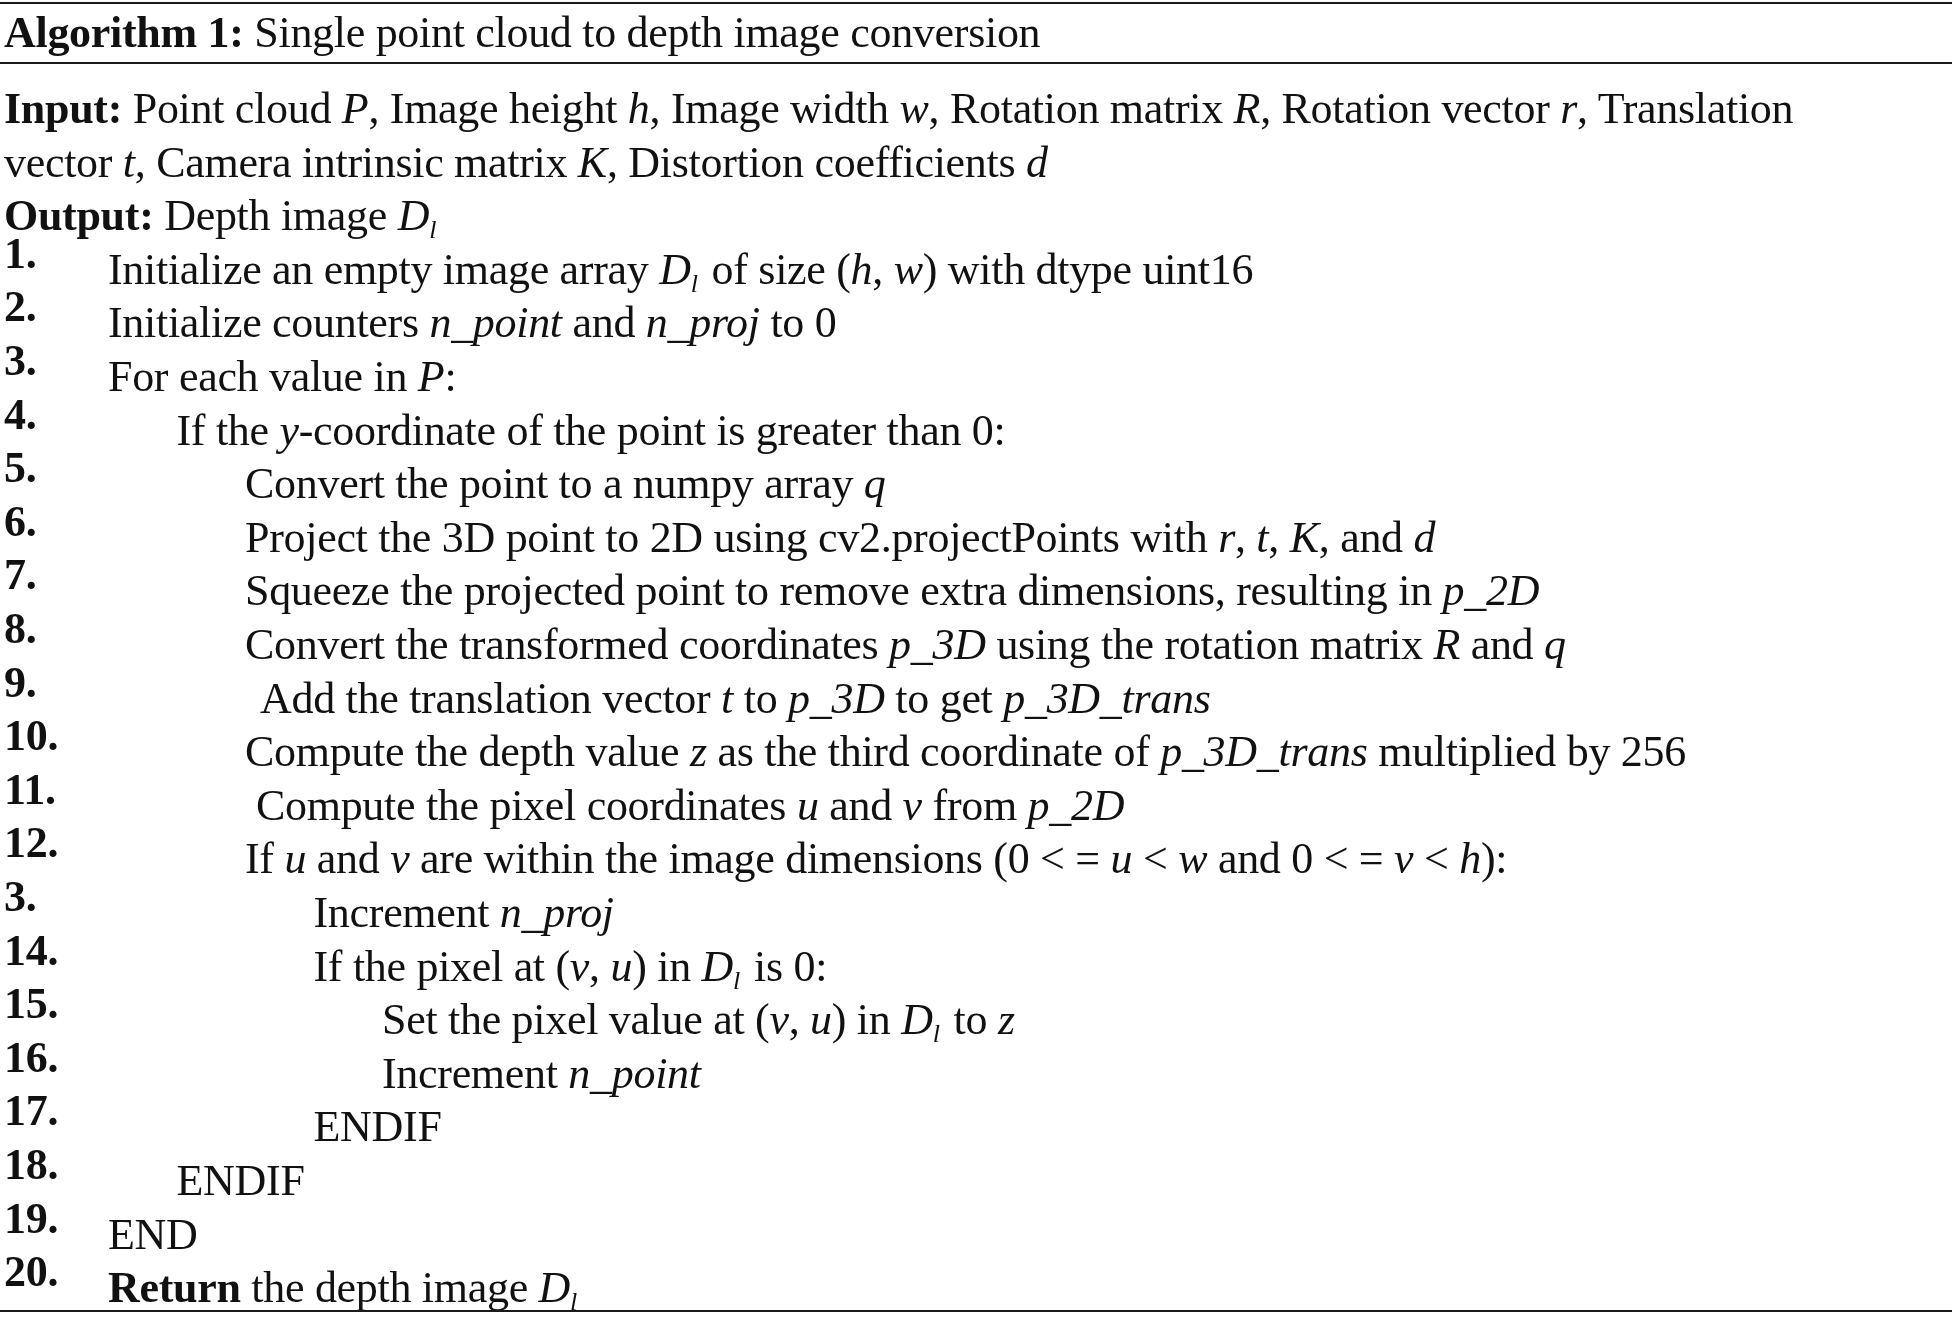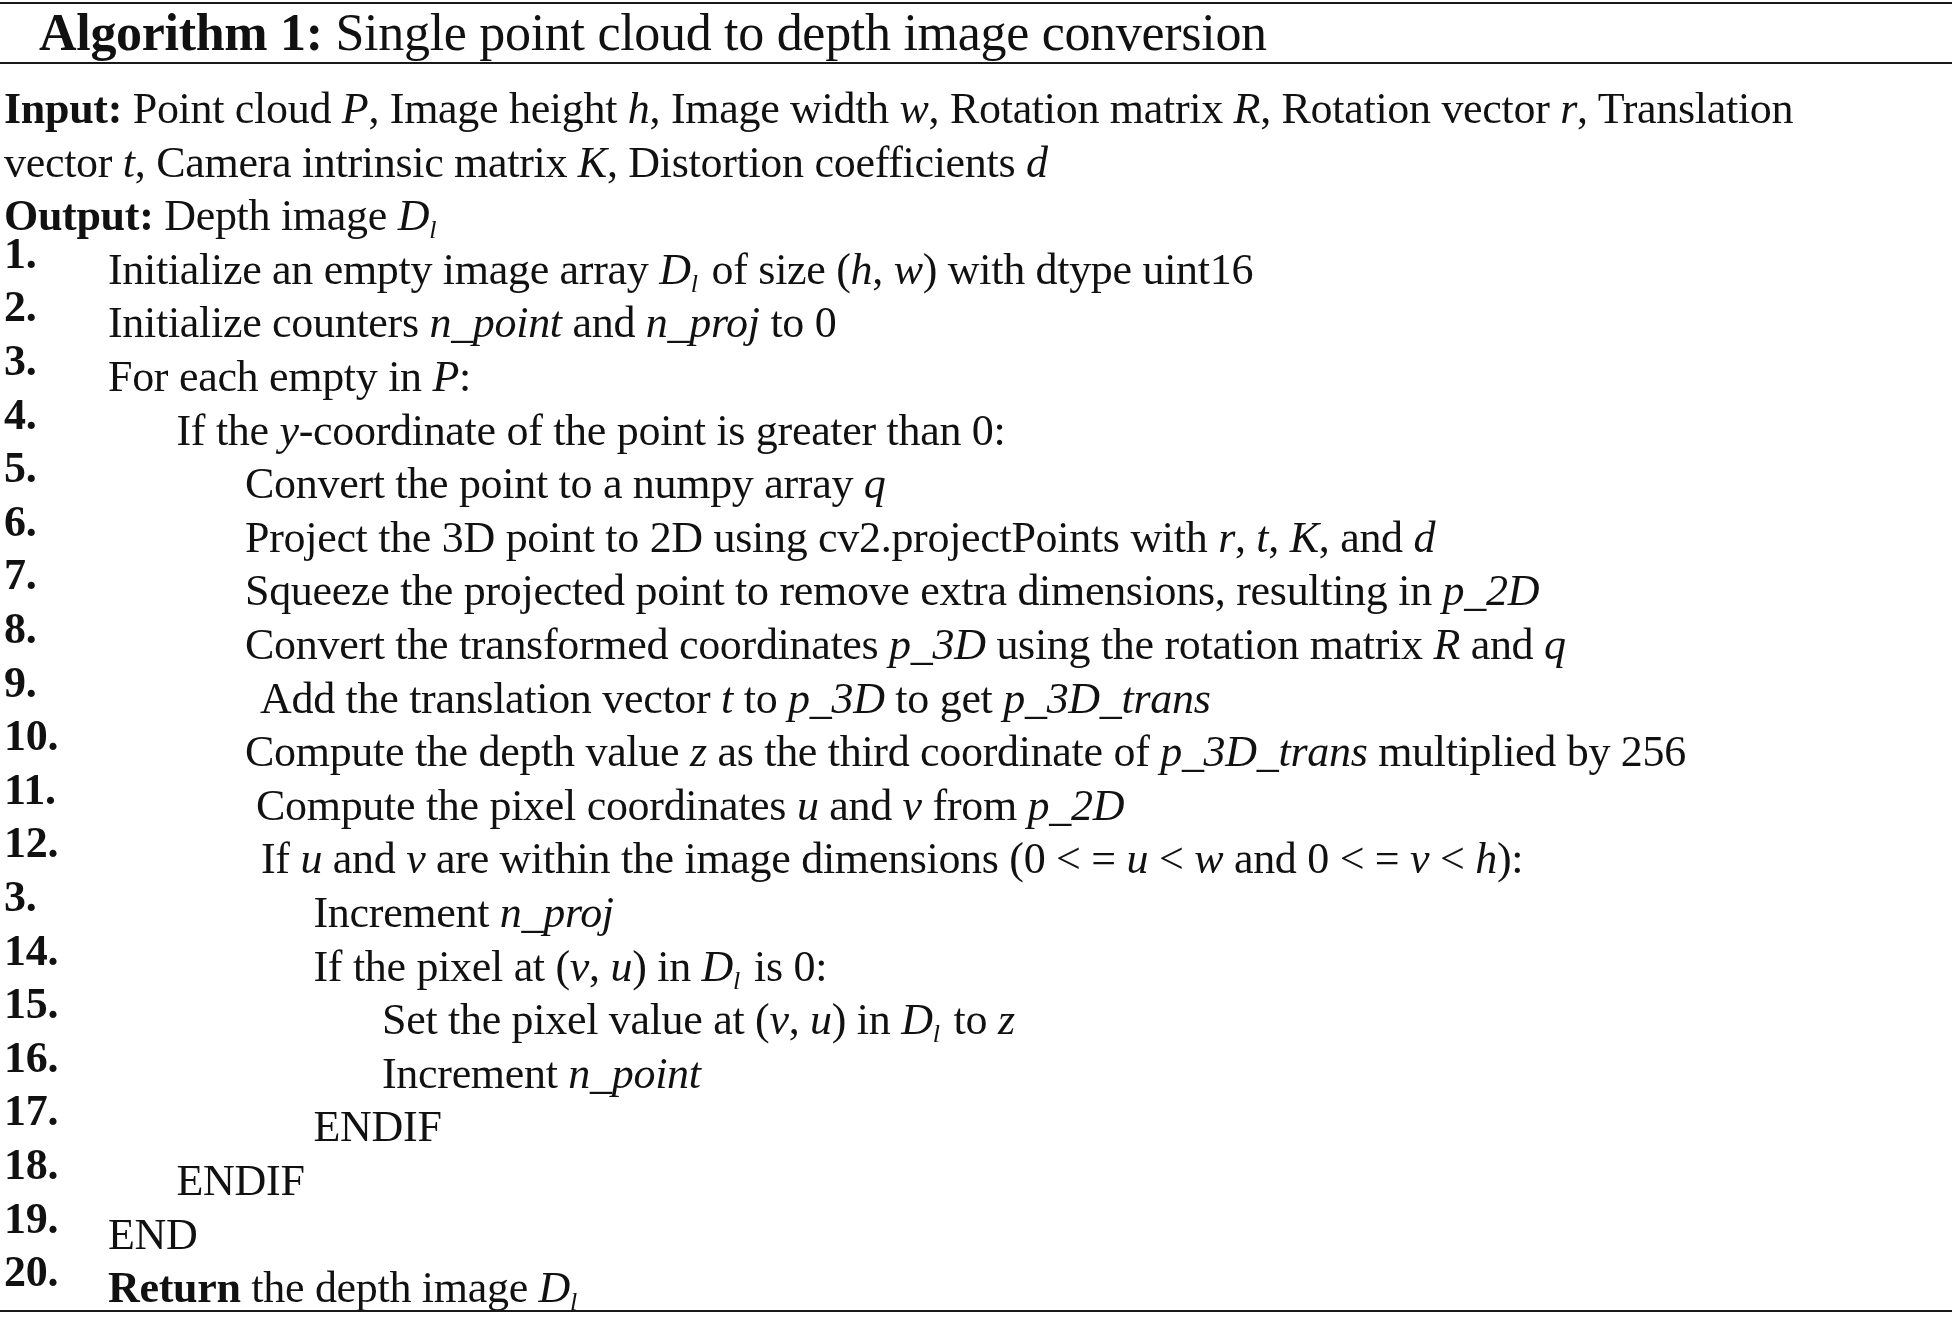--- a/index.html
+++ b/index.html
@@ -6,21 +6,21 @@
   body { width:1954px; height:1317px; position:relative; overflow:hidden;
          font-family:"Liberation Serif", "DejaVu Serif", serif; color:#111111; }
   .rule { position:absolute; left:0; width:1952px; height:2px; background:#1a1a1a; }
   .row { position:absolute; left:0; height:54px; line-height:54px; font-size:44px;
          white-space:nowrap; letter-spacing:-0.3px; }
   .row .txt { position:absolute; top:0;margin-top:16px; }
   .num { position:absolute; left:4px; top:0; font-weight:bold; }
   .b { font-weight:bold; }
   .i { font-style:italic; }
   .sub { font-size:26px; font-style:italic; vertical-align:-8px; line-height:0; margin-right:14px; }
-  .title-row { position:absolute; left:4px; top:6px; font-size:52px; line-height:54px; white-space:nowrap; letter-spacing:-0.3px;margin-left:35px; }
+  .title-row { position:absolute; left:4px; top:6px; font-size:44px; line-height:54px; white-space:nowrap; letter-spacing:-0.3px; }
 </style>
 </head>
 <body>
 
 <div>
   <div class="rule" style="top:2px;"></div>
   <div class="title-row">
     <span class="b">Algorithm 1:</span><span> Single point cloud to depth image conversion</span>
   </div>
   <div class="rule" style="top:62px;"></div>
@@ -37,21 +37,21 @@
       <div class="row" style="top: 226.8px;">
         <span class="num">1.</span>
         <span class="txt" style="left: 108px; font-family: Liberation Serif, serif;"><span>Initialize an empty image array </span><span class="i">D</span><span class="sub">l</span><span>of size (</span><span class="i">h</span><span>, </span><span class="i">w</span><span>) with dtype uint16</span></span>
       </div>
       <div class="row" style="top: 280.4px;">
         <span class="num">2.</span>
         <span class="txt" style="left: 108px;"><span>Initialize counters </span><span class="i">n_point</span><span>  and </span><span class="i">n_proj</span><span>  to 0</span></span>
       </div>
       <div class="row" style="top: 334px;">
         <span class="num">3.</span>
-        <span class="txt" style="left: 108px;"><span>For each empty in </span><span class="i">P</span><span>:</span></span>
+        <span class="txt" style="left: 108px;"><span>For each value in </span><span class="i">P</span><span>:</span></span>
       </div>
       <div class="row" style="top: 387.6px;">
         <span class="num">4.</span>
         <span class="txt" style="left: 176.5px;"><span>If the </span><span class="i">y</span><span>-coordinate of the point is greater than 0:</span></span>
       </div>
       <div class="row" style="top: 441.2px;">
         <span class="num">5.</span>
         <span class="txt" style="left: 245px;"><span>Convert the point to a numpy array </span><span class="i">q</span></span>
       </div>
       <div class="row" style="top: 494.8px;">
@@ -73,21 +73,21 @@
       <div class="row" style="top: 709.2px;">
         <span class="num">10.</span>
         <span class="txt" style="left: 245px;"><span>Compute the depth value </span><span class="i">z</span><span>  as the third coordinate of </span><span class="i">p_3D_trans</span><span>  multiplied by 256</span></span>
       </div>
       <div class="row" style="top: 762.8px;">
         <span class="num">11.</span>
         <span class="txt" style="left: 256px; font-family: Liberation Serif, serif;"><span>Compute the pixel coordinates </span><span class="i">u</span><span>  and </span><span class="i">v</span><span>  from </span><span class="i">p_2D</span></span>
       </div>
       <div class="row" style="top: 816.4px;">
         <span class="num">12.</span>
-        <span class="txt" style="left: 261px;"><span>If </span><span class="i">u</span><span>  and </span><span class="i">v</span><span>  are within the image dimensions (0 &lt; = </span><span class="i">u</span><span>  &lt; </span><span class="i">w</span><span>  and 0 &lt; = </span><span class="i">v</span><span>  &lt; </span><span class="i">h</span><span>):</span></span>
+        <span class="txt" style="left: 245px;"><span>If </span><span class="i">u</span><span>  and </span><span class="i">v</span><span>  are within the image dimensions (0 &lt; = </span><span class="i">u</span><span>  &lt; </span><span class="i">w</span><span>  and 0 &lt; = </span><span class="i">v</span><span>  &lt; </span><span class="i">h</span><span>):</span></span>
       </div>
       <div class="row" style="top: 870px;">
         <span class="num">3.</span>
         <span class="txt" style="left: 313.5px;"><span>Increment </span><span class="i">n_proj</span></span>
       </div>
       <div class="row" style="top: 923.6px;">
         <span class="num">14.</span>
         <span class="txt" style="left: 313.5px;"><span>If the pixel at (</span><span class="i">v</span><span>, </span><span class="i">u</span><span>) in </span><span class="i">D</span><span class="sub">l</span><span>is 0:</span></span>
       </div>
       <div class="row" style="top: 977.2px;">

